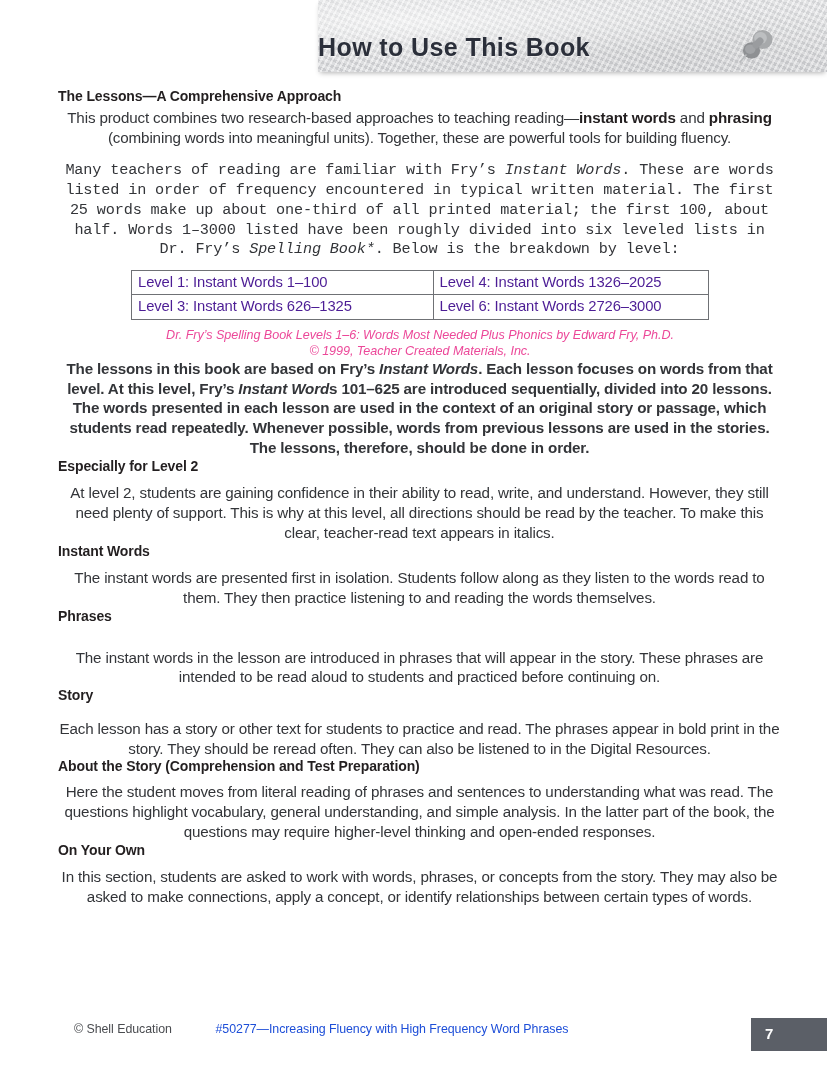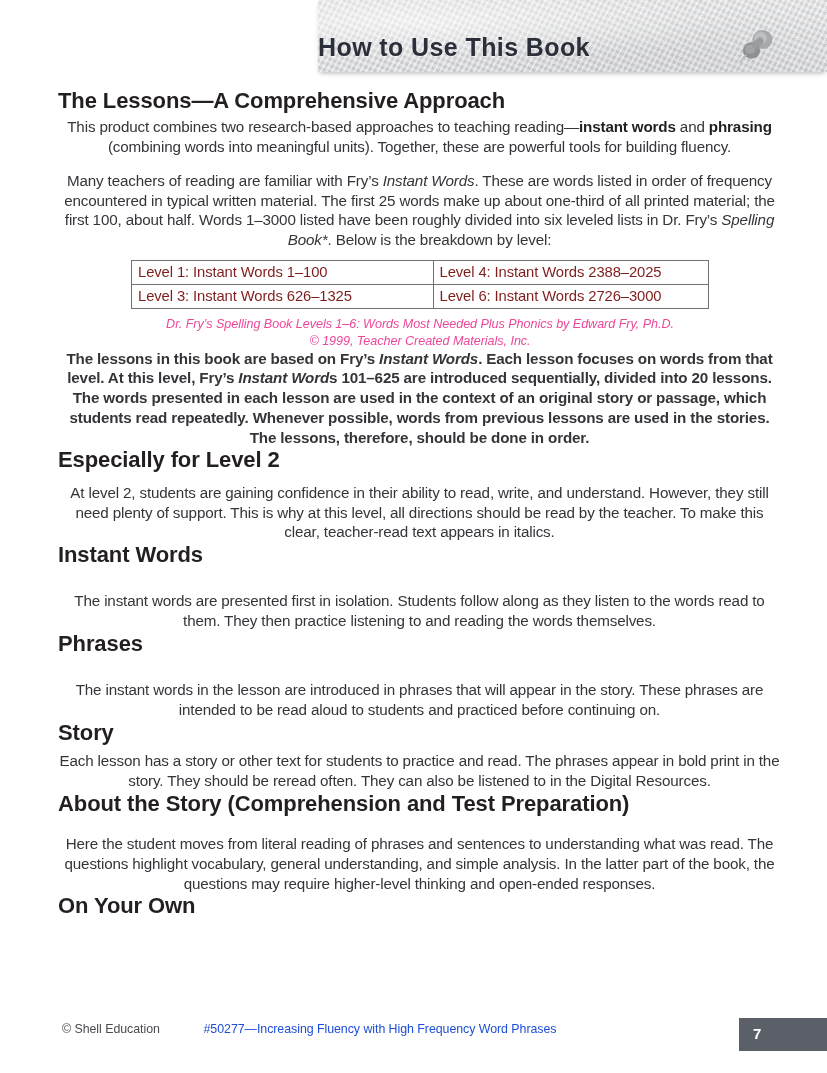--- a/index.html
+++ b/index.html
@@ -63,80 +63,80 @@
 
   
   .page {
     position: absolute;
     left: 58px;
     top: 88px;
     width: 723px;
   }
 
   h2.section-head {
-    font-size: 22px;
+    font-size: 14px;
     font-weight: bold;
     margin: 0 0 3px 0;
     letter-spacing: -0.1px;
     color: #231f20;
     line-height: 1.2;
   }
   .sec-gap { margin-top: 20px; }
   .sec-gap-sm { margin-top: 18px; }
 
   p.body {
     font-size: 15.2px;
     line-height: 1.30;
     margin: 0 0 0 0;
     color: #333539;
     letter-spacing: -0.15px;
     text-align: center;
   }
   p.body + p.body { margin-top: 14px; }
   .p-gap { margin-top: 14px; font-weight: bold; }
-  .p-gap-lg { margin-top: 16px; }
+  .p-gap-lg { margin-top: 16px; font-family: Liberation Mono, monospace; }
 
   .bold { font-weight: bold; color: #231f20; }
   .ital { font-style: italic; }
 
   
   .levels-wrap {
     margin: 10px 0 0 73px;
     width: 578px;
   }
   table.levels {
     border-collapse: collapse;
     width: 100%;
     table-layout: fixed;
   }
   table.levels td {
     border: 1.2px solid #6f7175;
     font-size: 14.8px;
     line-height: 1.1;
     padding: 3px 6px 4px 6px;
-    color: #7f1d1d;
+    color: #4c1d95;
     letter-spacing: -0.1px;
     height: 13px;
   }
   table.levels td.c1 { width: 50%; }
 
   .table-caption {
     margin: 7px 0 0 0;
     text-align: center;
     font-style: italic;
     font-size: 12.6px;
     line-height: 1.28;
     color: #ec4899;
     letter-spacing: -0.05px;
   }
 
   
   .footer {
     position: absolute;
-    left: 4px;
+    left: 16px;
     top: 1018px;
     width: 752px;
     height: 40px;
   }
   .footer-left {
     position: absolute;
     left: 58px;
     top: 4px;
     font-size: 12.4px;
     color: #4a4c50;
@@ -196,21 +196,21 @@
 
   <p class="body p-gap-lg">
     <span>Many teachers of reading are familiar with Fry’s </span><span class="ital">Instant Words</span><span>. These are words listed in order of frequency encountered in typical written material. The first 25 words make up about one-third of all printed material; the first 100, about half. Words 1–3000 listed have been roughly divided into six leveled lists in Dr. Fry’s </span><span class="ital">Spelling Book*</span><span>. Below is the breakdown by level:</span>
   </p>
 
   <div class="levels-wrap">
     <table class="levels">
       <tbody>
         <tr>
           <td class="c1">Level 1: Instant Words 1–100</td>
-          <td>Level 4: Instant Words 2388–2025</td>
+          <td>Level 4: Instant Words 1326–2025</td>
         </tr>
         <tr>
           <td class="c1">Level 3: Instant Words 626–1325</td>
           <td>Level 6: Instant Words 2726–3000</td>
         </tr>
       </tbody>
     </table>
     <div class="table-caption">
       <div>Dr. Fry’s Spelling Book Levels 1–6: Words Most Needed Plus Phonics by Edward Fry, Ph.D.</div>
       <div>© 1999, Teacher Created Materials, Inc.</div>
@@ -218,32 +218,33 @@
   </div>
 
   <p class="body p-gap">
     <span>The lessons in this book are based on Fry’s </span><span class="ital">Instant Words</span><span>. Each lesson focuses on words from that level. At this level, Fry’s </span><span class="ital">Instant Word</span><span>s 101–625 are introduced sequentially, divided into 20 lessons. The words presented in each lesson are used in the context of an original story or passage, which students read repeatedly. Whenever possible, words from previous lessons are used in the stories. The lessons, therefore, should be done in order.</span>
   </p>
 
   <h2 class="section-head sec-gap">Especially for Level 2</h2>
   <p class="body" style="margin-top:9px">At level 2, students are gaining confidence in their ability to read, write, and understand. However, they still need plenty of support. This is why at this level, all directions should be read by the teacher. To make this clear, teacher-read text appears in italics.</p>
 
   <h2 class="section-head sec-gap-sm">Instant Words</h2>
-  <p class="body" style="margin-top:23px">The instant words are presented first in isolation. Students follow along as they listen to the words read to them. They then practice listening to and reading the words themselves.</p>
+  <p class="body" style="margin-top:9px">The instant words are presented first in isolation. Students follow along as they listen to the words read to them. They then practice listening to and reading the words themselves.</p>
 
   <h2 class="section-head sec-gap-sm">Phrases</h2>
   <p class="body" style="margin-top:23px">The instant words in the lesson are introduced in phrases that will appear in the story. These phrases are intended to be read aloud to students and practiced before continuing on.</p>
 
   <h2 class="section-head sec-gap-sm">Story</h2>
-  <p class="body" style="margin-top:5px">Each lesson has a story or other text for students to practice and read. The phrases appear in bold print in the story. They should be reread often. They can also be listened to in the Digital Resources.</p>
+  <p class="body" style="margin-top:15px">Each lesson has a story or other text for students to practice and read. The phrases appear in bold print in the story. They should be reread often. They can also be listened to in the Digital Resources.</p>
 
   <h2 class="section-head sec-gap-sm">About the Story (Comprehension and Test Preparation)</h2>
-  <p class="body" style="margin-top:17px">Here the student moves from literal reading of phrases and sentences to understanding what was read. The questions highlight vocabulary, general understanding, and simple analysis. In the latter part of the book, the questions may require higher-level thinking and open-ended responses.</p>
+  <p class="body" style="margin-top:7px">Here the student moves from literal reading of phrases and sentences to understanding what was read. The questions highlight vocabulary, general understanding, and simple analysis. In the latter part of the book, the questions may require higher-level thinking and open-ended responses.</p>
 
   <h2 class="section-head sec-gap-sm">On Your Own</h2>
+  <p class="body" style="margin-top:9px">In this section, students are asked to work with words, phrases, or concepts from the story. They may also be asked to make connections, apply a concept, or identify relationships between certain types of words.</p>
 
 </div>
 
 <div class="footer">
   <div class="footer-left">© Shell Education</div>
   <div class="footer-center">#50277—Increasing Fluency with High Frequency Word Phrases</div>
   <div class="page-badge">
     <span>7</span>
   </div>
 </div>

